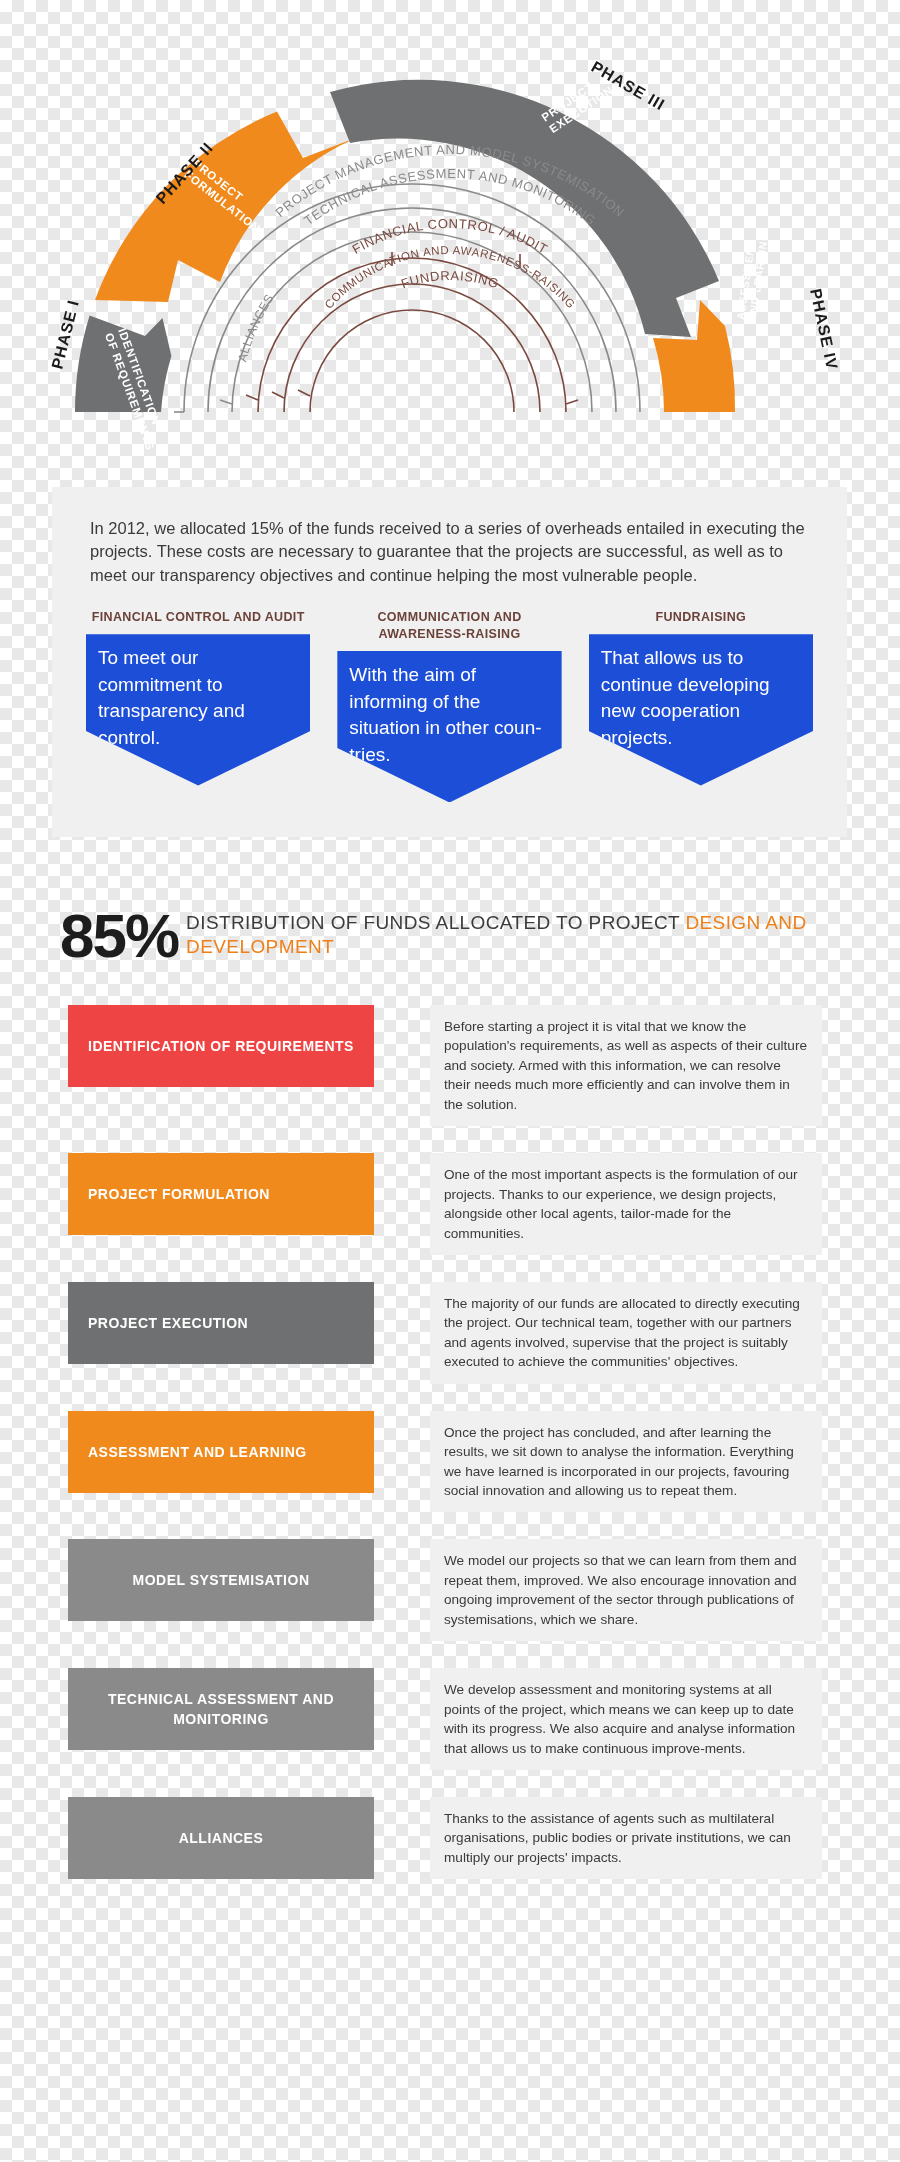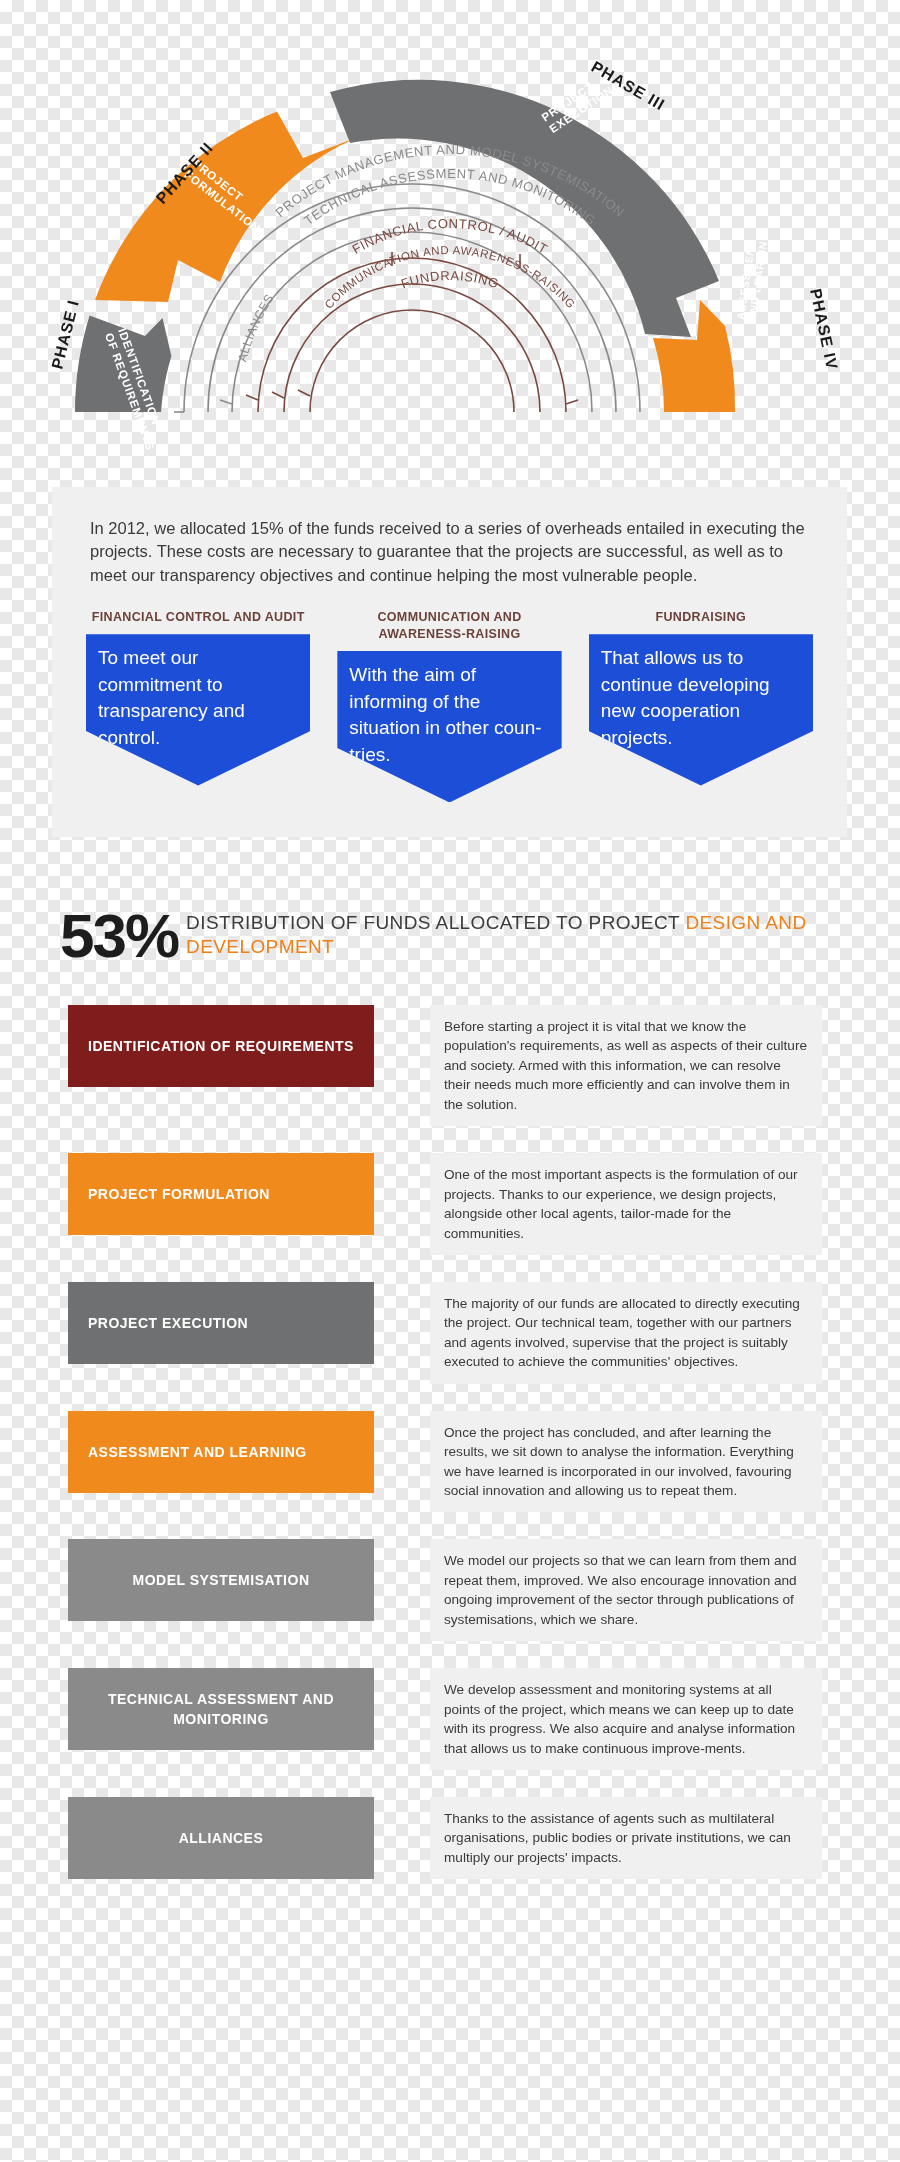--- a/index.html
+++ b/index.html
@@ -203,40 +203,40 @@
       <div class="bcard-body">With the aim of informing of the situation in other coun-tries.</div>
     </div>
     <div class="bcard">
       <div class="bcard-title">FUNDRAISING</div>
       <div class="bcard-body">That allows us to continue developing new cooperation projects.</div>
     </div>
   </div>
 </div>
 
 <div id="head85">
-  <div id="h85-num">53%</div>
+  <div id="h85-num">85%</div>
   <div id="h85-txt"><span>DISTRIBUTION OF FUNDS ALLOCATED TO PROJECT </span><span class="accent">DESIGN AND DEVELOPMENT</span></div>
 </div>
 
 <div id="rows">
     <div class="row">
-      <div class="row-label left" style="background: #7f1d1d;">IDENTIFICATION OF REQUIREMENTS</div>
+      <div class="row-label left" style="background: #ef4444;">IDENTIFICATION OF REQUIREMENTS</div>
       <div class="row-desc">Before starting a project it is vital that we know the population's requirements, as well as aspects of their culture and society. Armed with this information, we can resolve their needs much more efficiently and can involve them in the solution.</div>
     </div>
     <div class="row">
       <div class="row-label left" style="background: rgb(241, 138, 28);">PROJECT FORMULATION</div>
       <div class="row-desc">One of the most important aspects is the formulation of our projects. Thanks to our experience, we design projects, alongside other local agents, tailor-made for the communities.</div>
     </div>
     <div class="row">
       <div class="row-label left" style="background: rgb(110, 112, 113);">PROJECT EXECUTION</div>
       <div class="row-desc">The majority of our funds are allocated to directly executing the project. Our technical team, together with our partners and agents involved, supervise that the project is suitably executed to achieve the communities' objectives.</div>
     </div>
     <div class="row">
       <div class="row-label left" style="background: rgb(241, 138, 28);">ASSESSMENT AND LEARNING</div>
-      <div class="row-desc">Once the project has concluded, and after learning the results, we sit down to analyse the information. Everything we have learned is incorporated in our involved, favouring social innovation and allowing us to repeat them.</div>
+      <div class="row-desc">Once the project has concluded, and after learning the results, we sit down to analyse the information. Everything we have learned is incorporated in our projects, favouring social innovation and allowing us to repeat them.</div>
     </div>
     <div class="row">
       <div class="row-label center" style="background: rgb(138, 138, 138);">MODEL SYSTEMISATION</div>
       <div class="row-desc">We model our projects so that we can learn from them and repeat them, improved. We also encourage innovation and ongoing improvement of the sector through publications of systemisations, which we share.</div>
     </div>
     <div class="row">
       <div class="row-label center" style="background: rgb(138, 138, 138);">TECHNICAL ASSESSMENT AND MONITORING</div>
       <div class="row-desc">We develop assessment and monitoring systems at all points of the project, which means we can keep up to date with its progress. We also acquire and analyse information that allows us to make continuous improve-ments.</div>
     </div>
     <div class="row">

